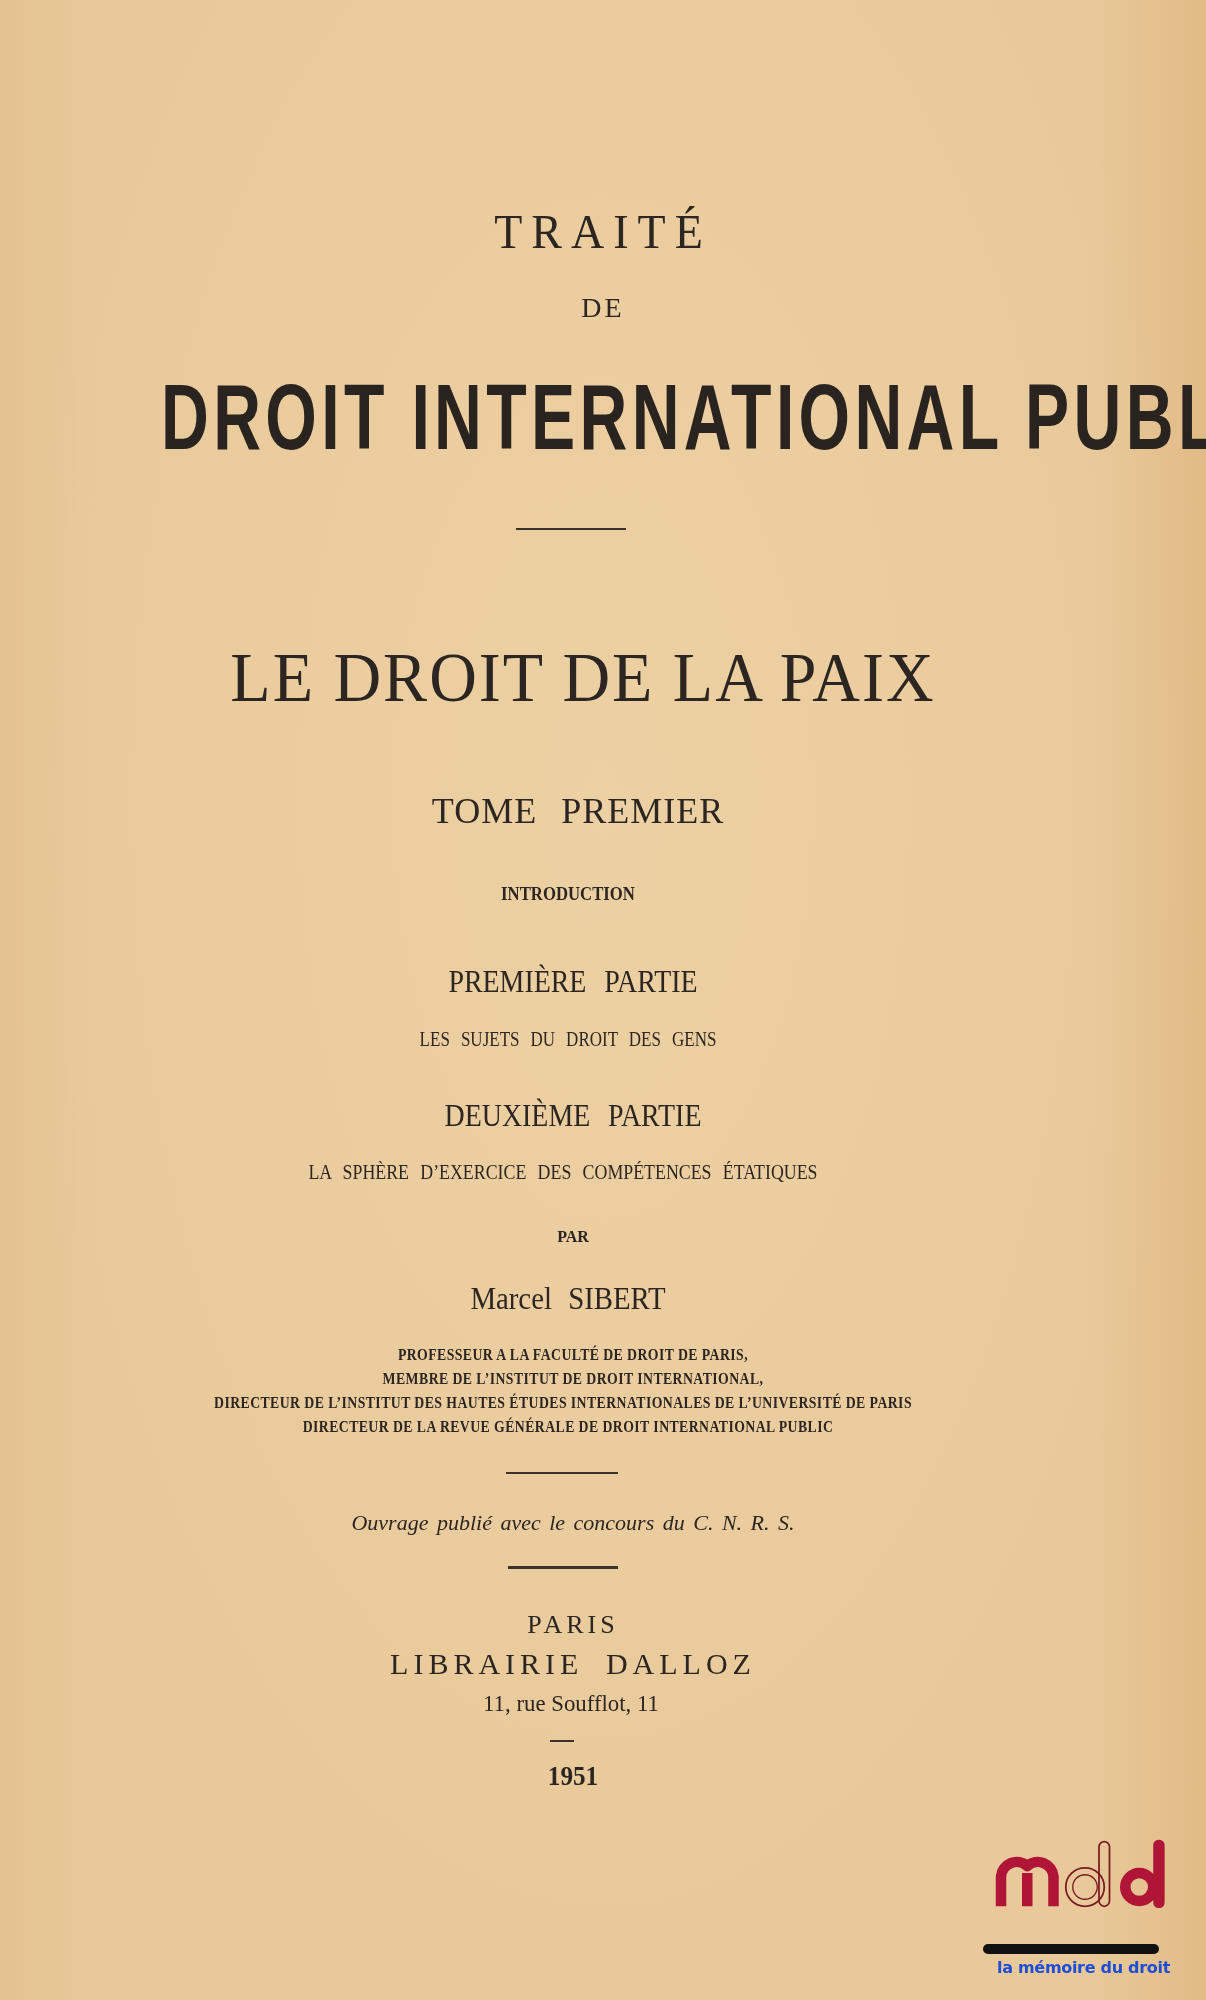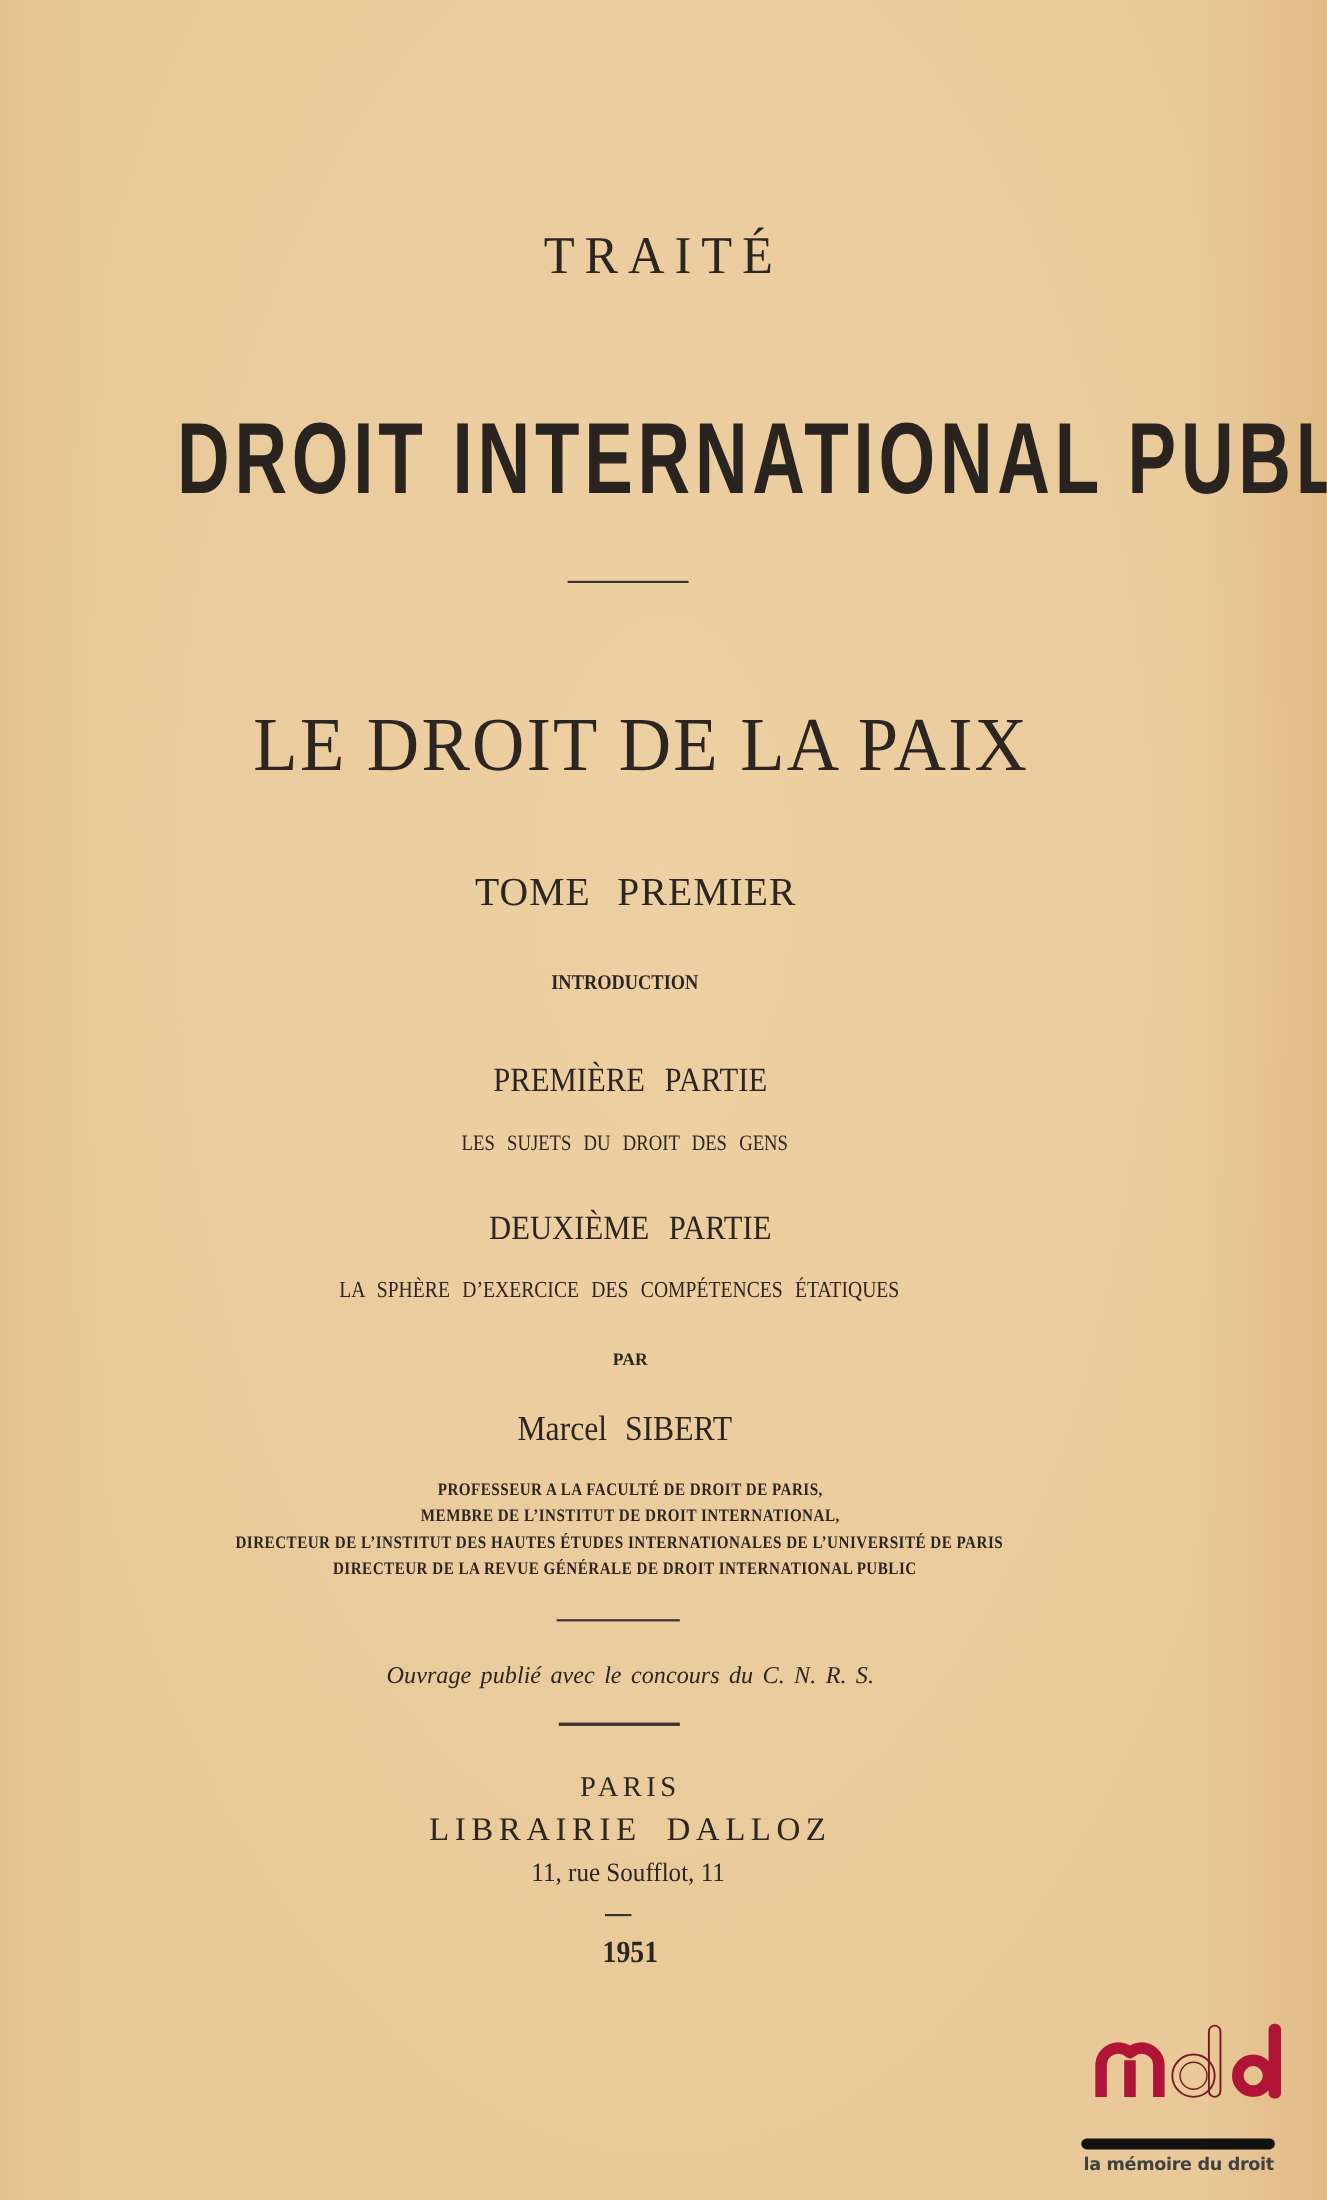--- a/index.html
+++ b/index.html
@@ -43,29 +43,30 @@
     #paris { top: 1610px; font-size: 26px; letter-spacing: 4px; left: -30px; }
     #dalloz { top: 1647px; font-size: 30px; letter-spacing: 5px; word-spacing: 10px; left: -30px; }
     #rue { top: 1690px; font-size: 24px; left: -32px; transform: scaleX(0.95); }
     #dash { top: 1740px; left: 550px; width: 24px; height: 2px; }
     #year { top: 1760px; font-size: 28px; font-weight: bold; left: -30px; transform: scaleX(0.9); }
 
     
     .logo { position: absolute; left: 985px; top: 1838px; width: 200px; height: 140px; }
     .logo-mdd { position: absolute; left: 0; top: 0; width: 200px; height: 70px; }
     .logo-bar { position: absolute; left: 30px; top: 105px; width: 180px; height: 10px; border-radius: 5px; background: #111; transform: translate(-30px,-0px); left: 28px; width: 176px; top: 106px;}
-    .logo-text { position: absolute; left: 0; top: 120px; width: 210px; text-align: left; white-space: nowrap;
+    .logo-text { position: absolute; left: 12px; top: 120px; width: 210px; text-align: left; white-space: nowrap;
                  font-family: "DejaVu Sans", "Liberation Sans", sans-serif; font-weight: bold; font-size: 16px;
-                 color: #404040; letter-spacing: -0.3px; }
+                 color: #1d4ed8; letter-spacing: -0.3px; }
   </style>
 </head>
 <body>
 
 <div class="page">
   <div id="traite" class="line serif">TRAITÉ</div>
+  <div id="de" class="line serif">DE</div>
   <div id="dip" class="line">DROIT INTERNATIONAL PUBLIC</div>
   <div id="rule1" class="rule"></div>
 
   <div id="paix" class="line serif">LE DROIT DE LA PAIX</div>
   <div id="tome" class="line serif">TOME PREMIER</div>
   <div id="intro" class="line serif">INTRODUCTION</div>
 
   <div id="p1" class="line serif">PREMIÈRE PARTIE</div>
   <div id="p1sub" class="line serif">LES SUJETS DU DROIT DES GENS</div>
   <div id="p2" class="line serif">DEUXIÈME PARTIE</div>

